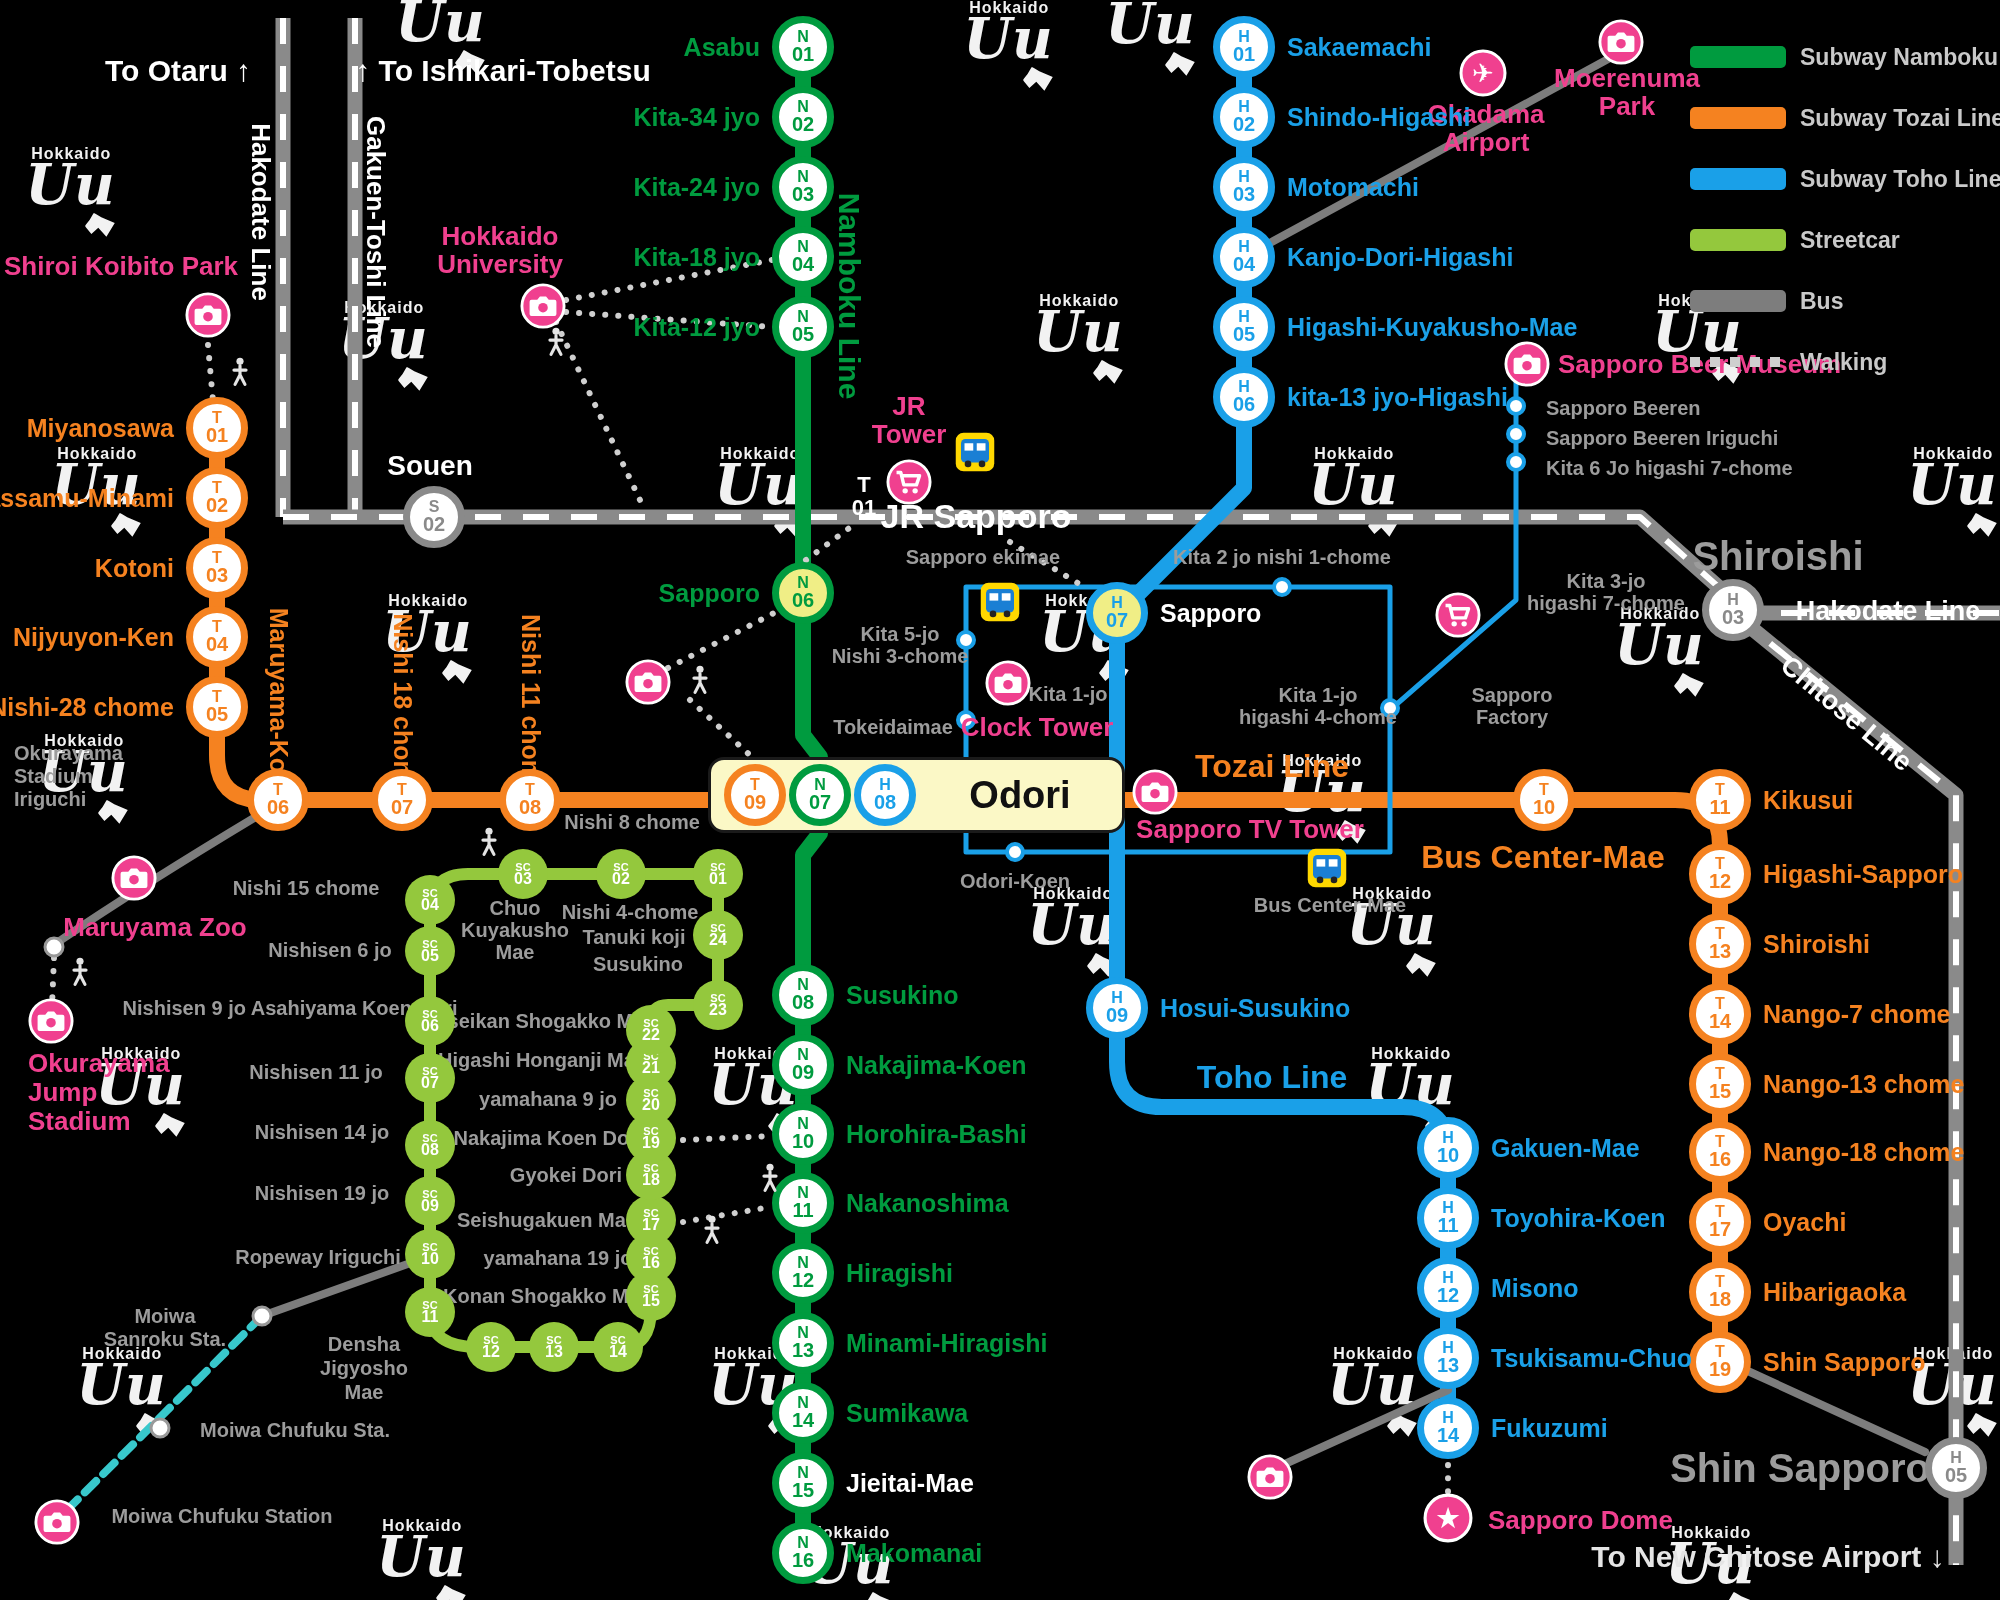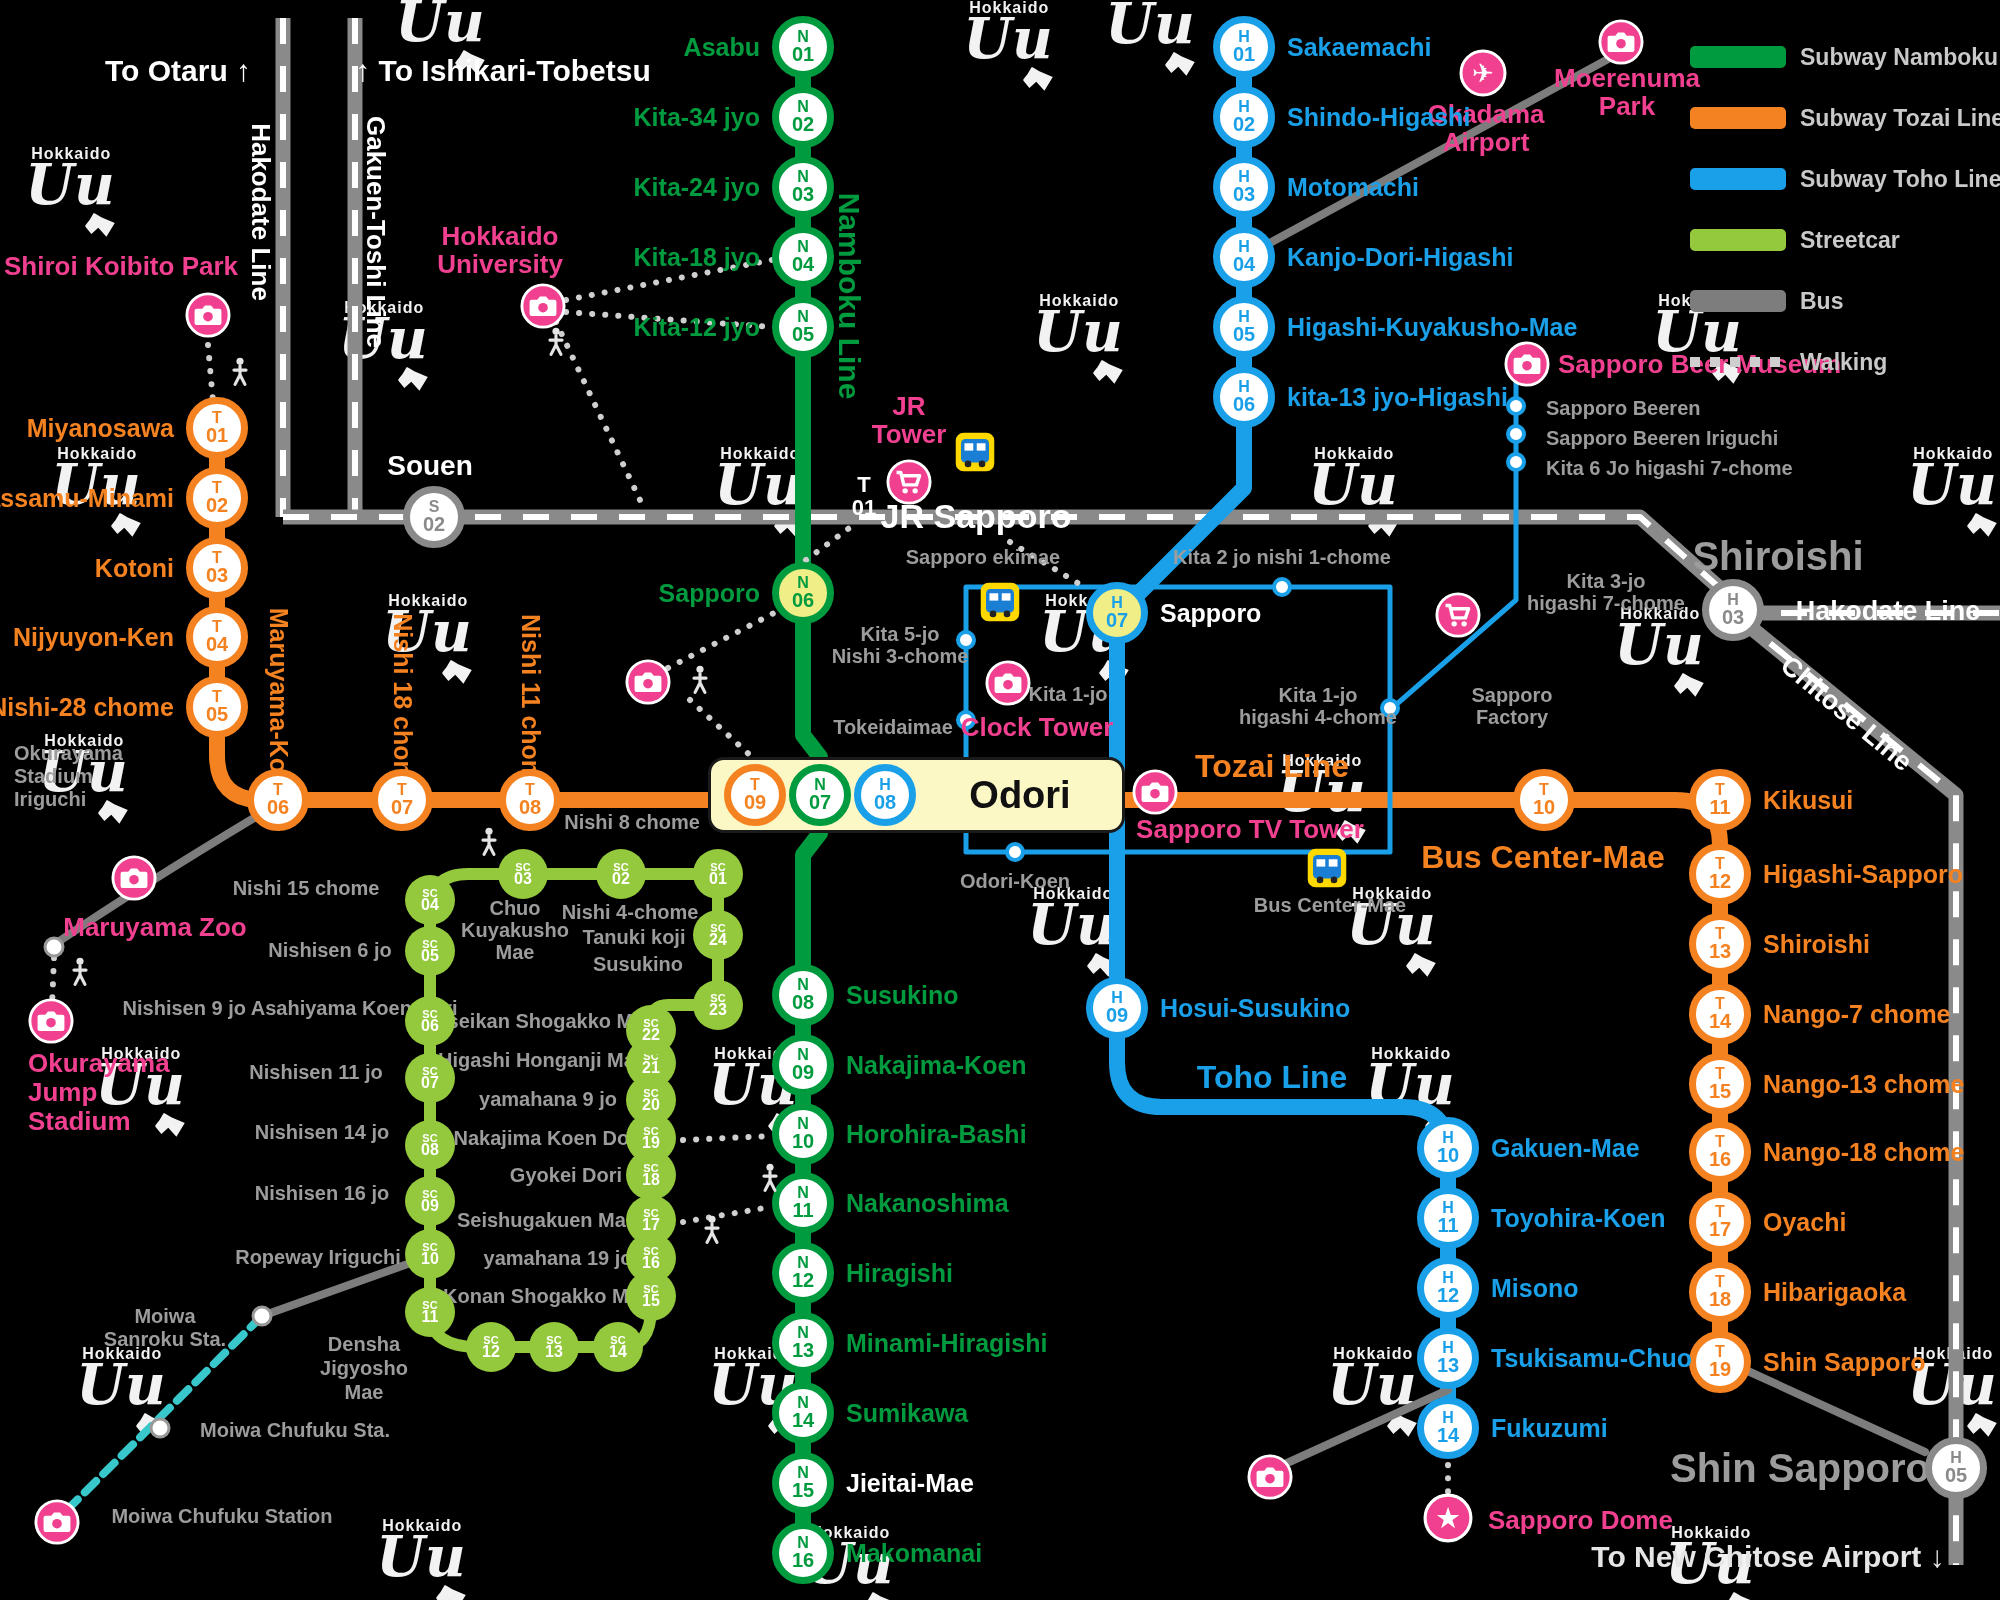--- a/index.html
+++ b/index.html
@@ -720,21 +720,21 @@
     <div class="lbl" style="left: 634px; top: 937px; color: rgb(156, 156, 156); font-size: 20px; transform: translate(-50%, -50%);">Tanuki koji</div>
     <div class="lbl" style="left: 638px; top: 964px; color: rgb(156, 156, 156); font-size: 20px; transform: translate(-50%, -50%);">Susukino</div>
     <div class="lbl" style="left: 290px; top: 1008px; color: rgb(156, 156, 156); font-size: 20px; transform: translate(-50%, -50%);">Nishisen 9 jo Asahiyama Koen Dori</div>
     <div class="lbl" style="left: 536px; top: 1021px; color: rgb(156, 156, 156); font-size: 20px; transform: translate(-50%, -50%);">Shiseikan Shogakko Mae</div>
     <div class="lbl" style="left: 542px; top: 1060px; color: rgb(156, 156, 156); font-size: 20px; transform: translate(-50%, -50%);">Higashi Honganji Mae</div>
     <div class="lbl" style="left: 316px; top: 1072px; color: rgb(156, 156, 156); font-size: 20px; transform: translate(-50%, -50%);">Nishisen 11 jo</div>
     <div class="lbl" style="left: 548px; top: 1099px; color: rgb(156, 156, 156); font-size: 20px; transform: translate(-50%, -50%);">yamahana 9 jo</div>
     <div class="lbl" style="left: 548px; top: 1138px; color: rgb(156, 156, 156); font-size: 20px; transform: translate(-50%, -50%);">Nakajima Koen Dori</div>
     <div class="lbl" style="left: 322px; top: 1132px; color: rgb(156, 156, 156); font-size: 20px; transform: translate(-50%, -50%);">Nishisen 14 jo</div>
     <div class="lbl" style="left: 566px; top: 1175px; color: rgb(156, 156, 156); font-size: 20px; transform: translate(-50%, -50%);">Gyokei Dori</div>
-    <div class="lbl" style="left: 322px; top: 1193px; color: rgb(156, 156, 156); font-size: 20px; transform: translate(-50%, -50%);">Nishisen 16 jo</div>
+    <div class="lbl" style="left: 322px; top: 1193px; color: rgb(156, 156, 156); font-size: 20px; transform: translate(-50%, -50%);">Nishisen 19 jo</div>
     <div class="lbl" style="left: 547px; top: 1220px; color: rgb(156, 156, 156); font-size: 20px; transform: translate(-50%, -50%);">Seishugakuen Mae</div>
     <div class="lbl" style="left: 558px; top: 1258px; color: rgb(156, 156, 156); font-size: 20px; transform: translate(-50%, -50%);">yamahana 19 jo</div>
     <div class="lbl" style="left: 318px; top: 1257px; color: rgb(156, 156, 156); font-size: 20px; transform: translate(-50%, -50%);">Ropeway Iriguchi</div>
     <div class="lbl" style="left: 547px; top: 1296px; color: rgb(156, 156, 156); font-size: 20px; transform: translate(-50%, -50%);">Konan Shogakko Mae</div>
     <div class="lbl" style="left: 364px; top: 1368px; color: rgb(156, 156, 156); font-size: 20px; transform: translate(-50%, -50%); line-height: 24px;">
       <div>Densha</div>
       <div>Jigyosho</div>
       <div>Mae</div>
     </div>
     <div class="lbl" style="left: 165px; top: 1328px; color: rgb(156, 156, 156); font-size: 20px; transform: translate(-50%, -50%); line-height: 23px;">

